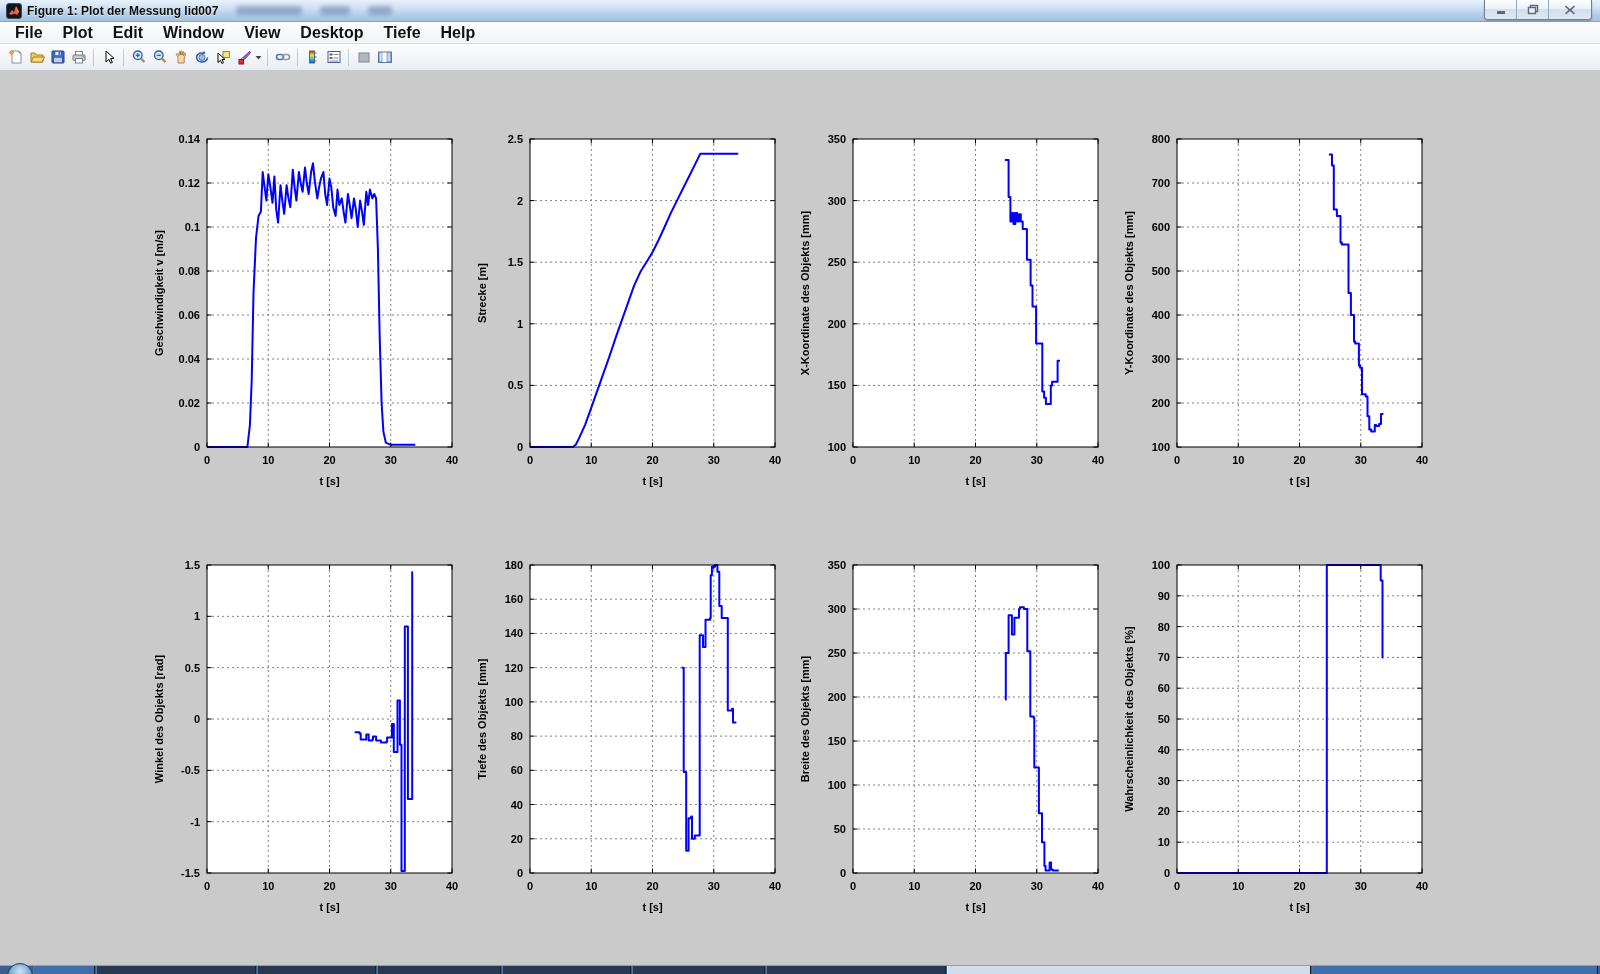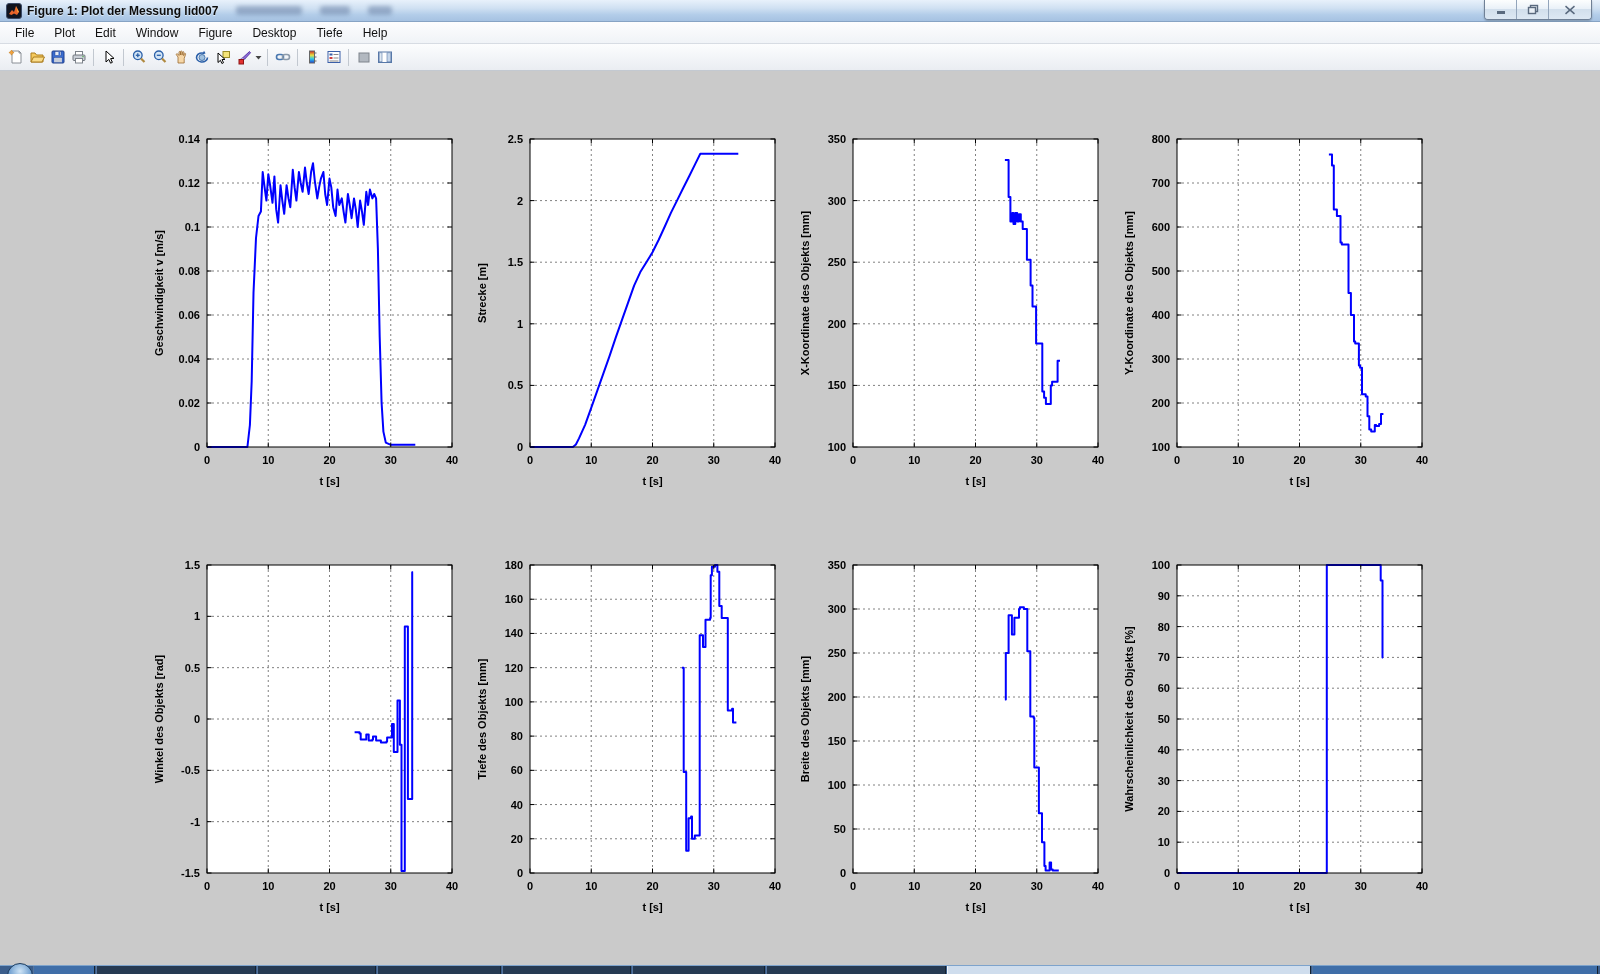--- a/index.html
+++ b/index.html
@@ -20,21 +20,21 @@
     overflow:hidden;box-shadow:0 1px 2px rgba(0,0,0,.25);}
   .win-btn{width:31px;display:flex;align-items:center;justify-content:center;
     background:linear-gradient(#fdfefe,#eaf1f8 45%,#d2dfec 50%,#dde8f3);
     border-right:1px solid #93a5bb;}
   .win-btn.close{width:42px;border-right:none;}
 
   
   .menubar{position:absolute;top:22px;left:0;right:0;height:21px;
     background:linear-gradient(#fdfdfe,#f0f3f7);border-bottom:1px solid #d7dce3;
     display:flex;align-items:center;padding-left:5px;}
-  .menu-item{font-size:12px;color:#101010;padding:2px 10px;cursor:default;}
+  .menu-item{font-size:16px;color:#101010;padding:2px 10px;cursor:default;font-weight:bold;}
 
   
   .toolbar{position:absolute;top:44px;left:0;right:0;height:26px;
     background:linear-gradient(#fcfdfe,#eaedf2);border-bottom:1px solid #c3c9d1;
     display:flex;align-items:center;padding-left:5px;}
   .tb-icon{width:21px;height:21px;display:flex;align-items:center;justify-content:center;}
   .tb-sep{width:1px;height:17px;background:#c2c8d0;margin:0 4px;}
   .tb-caret{width:9px;display:flex;align-items:center;justify-content:center;}
 
   
@@ -86,21 +86,21 @@
           </svg>
       </div>
     </div>
   </div>
 
   <div class="menubar">
     <span class="menu-item">File</span>
     <span class="menu-item">Plot</span>
     <span class="menu-item">Edit</span>
     <span class="menu-item">Window</span>
-    <span class="menu-item">Figure</span>
+    <span class="menu-item">View</span>
     <span class="menu-item">Desktop</span>
     <span class="menu-item">Tiefe</span>
     <span class="menu-item">Help</span>
   </div>
 
   <div class="toolbar">
     <div class="tb-icon">
       <svg width="16" height="16" viewBox="0 0 16 16">
           <path d="M4 2 h7 l2 2 v10 h-9 z" fill="#fff" stroke="#8a8f96"></path>
           <path d="M11 2 l2 2 h-2 z" fill="#d8dce2" stroke="#8a8f96"></path>

